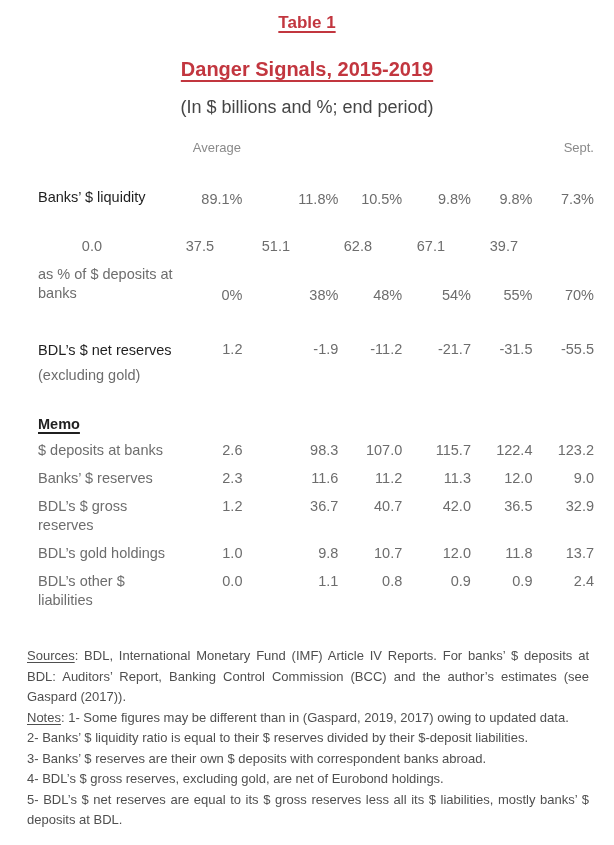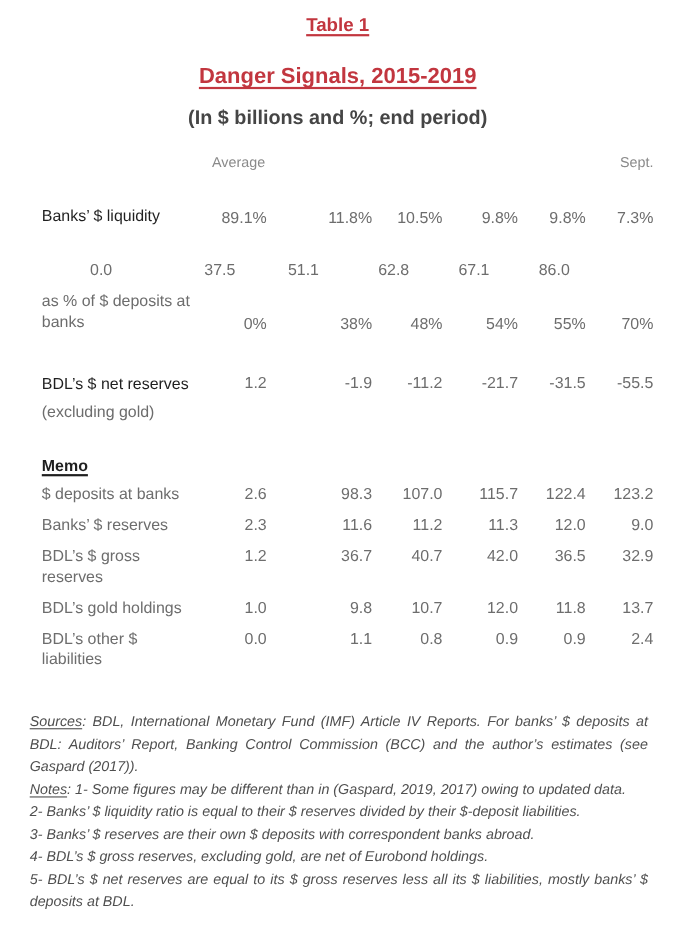--- a/index.html
+++ b/index.html
@@ -39,21 +39,20 @@
     color: #c2363f;
     text-decoration: underline;
     text-underline-offset: 4px;
     text-decoration-thickness: 1.5px;
     margin-bottom: 16px;
   }
   .table-caption {
     font-size: 18px;
     color: #454545;
     margin-bottom: 22px;
-    font-weight: bold;
   }
 
   
   .tbl {
     margin-left: 38px;
     width: 556px;
     font-size: 14.5px;
   }
   .trow { display: flex; align-items: flex-end; gap: 16px; }
   .trow.top-align { align-items: flex-start; }
@@ -100,21 +99,21 @@
   .mb-memo        { margin-top: 33px; }
 
   
   .footnotes {
     margin: 36px 25px 0 27px;
     font-size: 13px;
     line-height: 20.5px;
     color: #4f4f4f;
     text-align: justify;
   }
-  .footnotes p { margin: 0; font-style: italic; }
+  .footnotes p { margin: 0; }
   .fn-ul {
     text-decoration: underline;
     text-underline-offset: 2px;
   }
 </style>
 </head>
 <body>
 
 <div class="page">
 
@@ -149,21 +148,21 @@
       <div class="c c-y19 val">7.3%</div>
     </div>
 
     <div class="trow mb-deposits">
       <div class="c c-avg val">0.0</div>
       <div class="c c-dots"></div>
       <div class="c c-y15 val">37.5</div>
       <div class="c c-y16 val">51.1</div>
       <div class="c c-y17 val">62.8</div>
       <div class="c c-y18 val">67.1</div>
-      <div class="c c-y19 val">86.0</div>
+      <div class="c c-y19 val">39.7</div>
     </div>
 
     <div class="trow mb-pct">
       <div class="c c-label lbl-reg">
         <div>as % of $ deposits at</div>
         <div>banks</div>
       </div>
       <div class="c c-avg val">0%</div>
       <div class="c c-dots"></div>
       <div class="c c-y15 val">38%</div>

